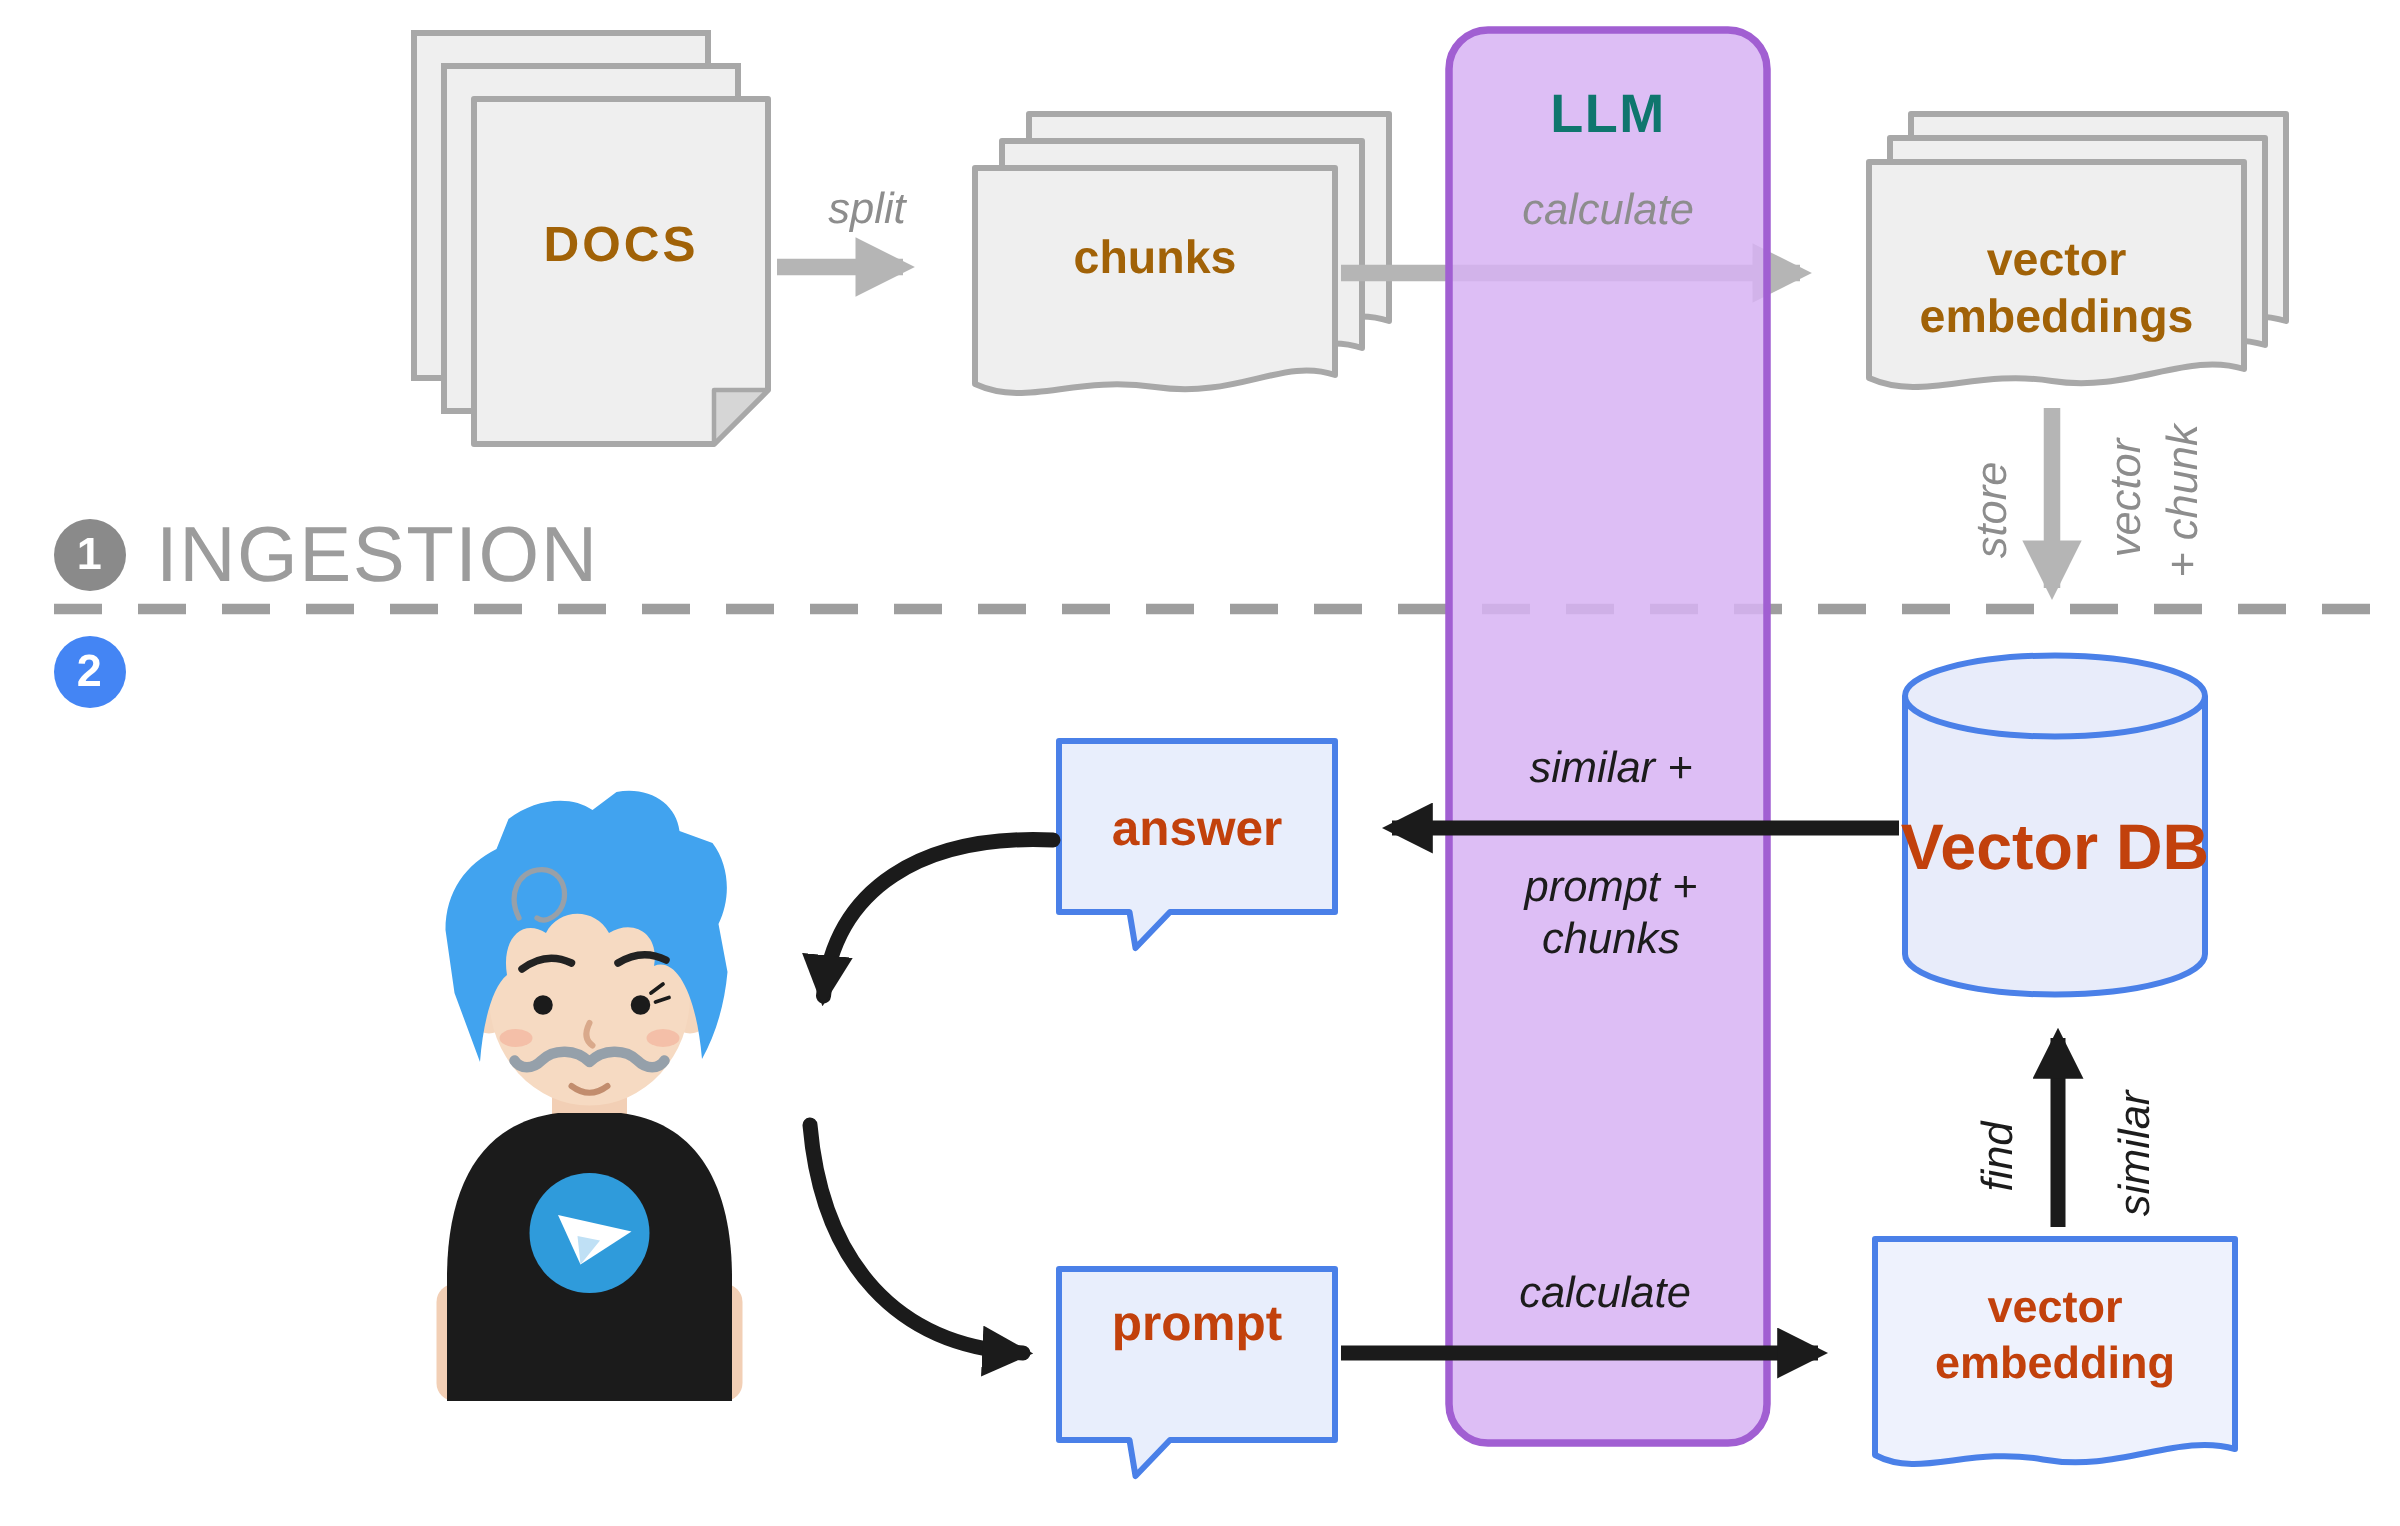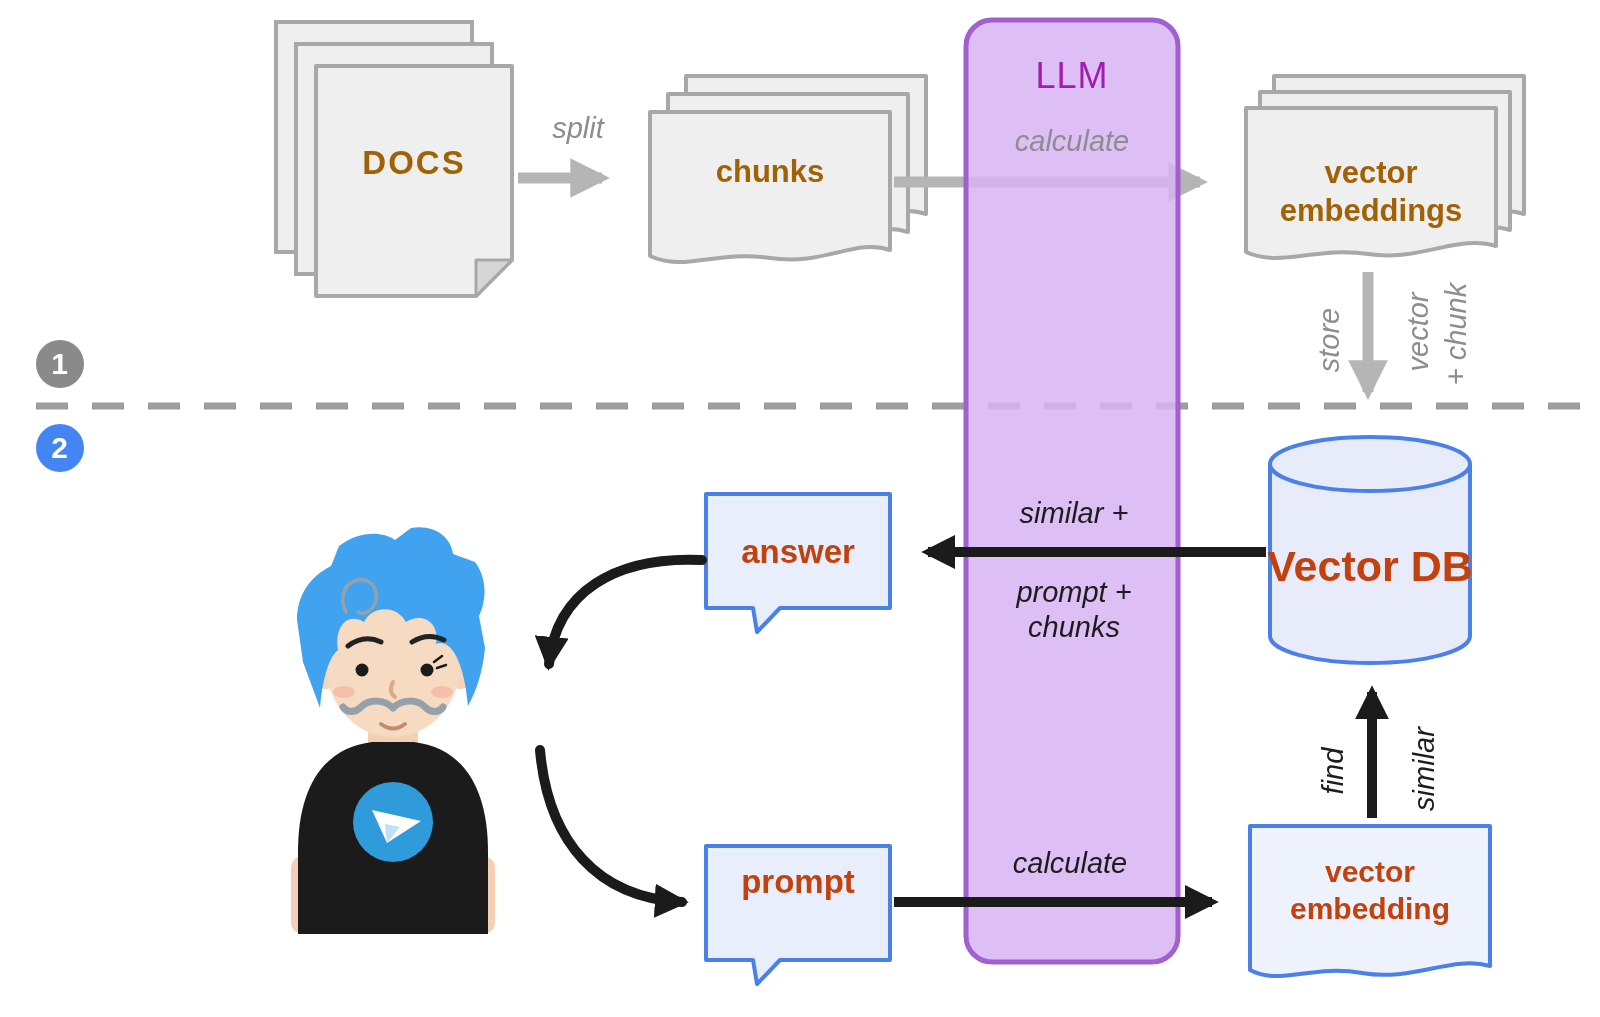--- a/index.html
+++ b/index.html
@@ -6,21 +6,21 @@
   .stage{position:relative;width:1600px;height:1017px;background:#ffffff;
          font-family:"Liberation Sans",sans-serif;overflow:hidden;}
   .stage svg.canvas{position:absolute;left:0;top:0;}
   .lbl{position:absolute;transform:translate(-50%,-50%);text-align:center;white-space:nowrap;}
   .multiline{white-space:pre-line;line-height:1.22;}
   .gray-node{color:#a16207;font-weight:700;font-size:31px;text-align:center;}
   .docs-node{font-size:33px;letter-spacing:2px;}
   .italic-gray{color:#8d8d8d;font-style:italic;font-size:29px;font-weight:500;}
   .italic-black{color:#1c1c1c;font-style:italic;font-size:29px;font-weight:500;}
   .blue-node{color:#c2410c;font-weight:700;font-size:31px;}
-  .llm-title{color:#a21caf;font-weight:400;font-size:36px;letter-spacing:1px;}
+  .llm-title{color:#0f766e;font-weight:700;font-size:36px;letter-spacing:1px;}
   .rot{transform:translate(-50%,-50%) rotate(-90deg);}
   .section{position:absolute;display:flex;align-items:center;gap:20px;
            font-size:52px;font-weight:500;letter-spacing:1px;}
   .badge{width:48px;height:48px;border-radius:50%;color:#fff;font-size:30px;font-weight:700;
          display:flex;align-items:center;justify-content:center;flex:none;}
   .ing{color:#9c9c9c}.ing .badge{background:#8a8a8a}
   .qry{color:#4485f4}.qry .badge{background:#4485f4}
 </style>
 </head>
 <body>
@@ -102,37 +102,38 @@
 
     <path d="M1266,552 L928,552" stroke="#1b1b1b" stroke-width="10" marker-end="url(#ah-black)"></path>
     <path d="M894,902 L1212,902" stroke="#1b1b1b" stroke-width="10" marker-end="url(#ah-black)"></path>
     <path d="M1372,818 L1372,692" stroke="#1b1b1b" stroke-width="10" marker-end="url(#ah-black)"></path>
     <path d="M702,560 C615,556 556,592 549,664" fill="none" stroke="#1b1b1b" stroke-width="10" stroke-linecap="round" marker-end="url(#ah-black)"></path>
     <path d="M540,750 C548,842 598,898 682,902" fill="none" stroke="#1b1b1b" stroke-width="10" stroke-linecap="round" marker-end="url(#ah-black)"></path>
   </svg>
 
   <div class="lbl gray-node docs-node" style="left:414px;top:163px">DOCS</div>
 
-  <div class="lbl italic-gray" style="left:578px;top:128px">split</div>
+  <div class="lbl italic-gray" style="left:578px;top:140px">split</div>
 
   <div class="lbl gray-node" style="left:770px;top:172px">chunks</div>
 
   <div class="lbl llm-title" style="left:1072px;top:76px">LLM</div>
 
   <div class="lbl italic-gray" style="left:1072px;top:141px">calculate</div>
 
   <div class="lbl gray-node multiline" style="left:1371px;top:192px">vector
 embeddings</div>
 
   <div class="lbl italic-gray rot" style="left:1329px;top:340px">store</div>
   <div class="lbl italic-gray rot" style="left:1418px;top:332px">vector</div>
   <div class="lbl italic-gray rot" style="left:1456px;top:334px">+ chunk</div>
 
   <div class="section ing" style="left:36px;top:340px">
     <span class="badge">1</span>
+    <span>INGESTION</span>
   </div>
 
   <div class="section qry" style="left:36px;top:424px">
     <span class="badge">2</span>
   </div>
 
   <div class="lbl blue-node" style="left:1370px;top:566px;font-size:43px">Vector DB</div>
 
   <div class="lbl blue-node" style="left:798px;top:552px;font-size:33px">answer</div>
 

